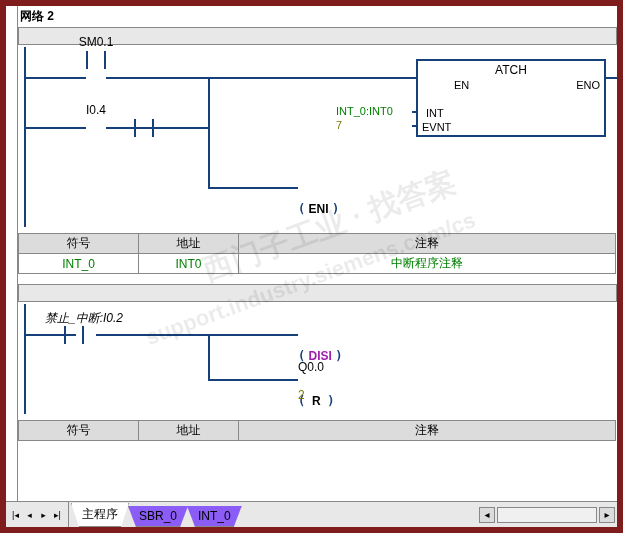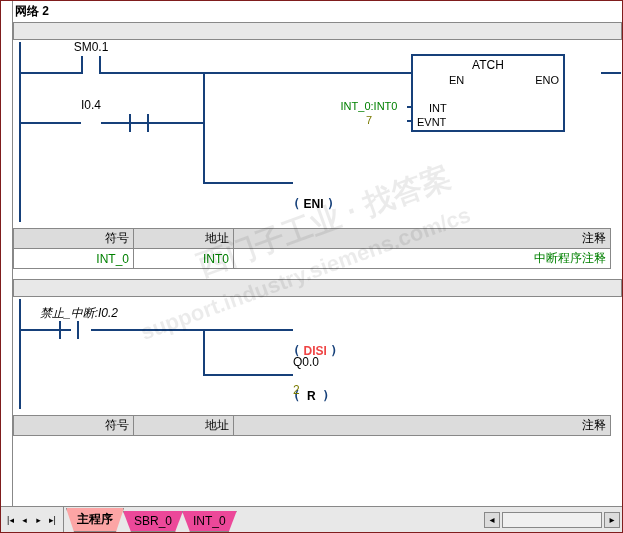--- a/index.html
+++ b/index.html
@@ -6,21 +6,21 @@
   body {
     margin: 0;
     font-family: "Microsoft YaHei", Arial, sans-serif;
     font-size: 12px;
     background: #fff;
     color: #000;
   }
   .page {
     width: 623px;
     height: 533px;
-    border: 1px solid #7f1d1d;
+    border: 6px solid #7f1d1d;
     position: relative;
     overflow: hidden;
     background: #fff;
   }
   .left-gutter {
     position: absolute;
     left: 0; top: 0;
     width: 12px;
     height: 505px;
     border-right: 1px solid #888;
@@ -120,35 +120,35 @@
     padding-top: 2px;
   }
   .pin {
     position: absolute;
     color: #000;
     font-size: 11px;
   }
   .pin-val {
     position: absolute;
     font-size: 11px;
-    text-align: center;
+    text-align: left;
   }
   .green { color: #008000; }
   .olive { color: #7a7a00; }
 
   .sym-table {
     width: 598px;
     border-collapse: collapse;
     margin-top: 6px;
   }
   .sym-table th, .sym-table td {
     border: 1px solid #888;
-    padding: 1px 4px;
+    padding: 1px 20px;
     font-size: 12px;
-    text-align: right;
+    text-align: center;
   }
   .sym-table th {
     background: #dcdcdc;
     font-weight: normal;
   }
   .sym-val { color: #008000; }
 
   .tabbar {
     position: absolute;
     left: 0; right: 0; bottom: 0;
@@ -178,30 +178,30 @@
   .tabs {
     display: flex;
     align-items: flex-end;
     padding-left: 2px;
     flex: 0 0 auto;
   }
   .tab {
     padding: 3px 10px 3px 10px;
     border: 1px solid #888;
     border-top: none;
-    background: #ec4899;
+    background: #8b5cf6;
     margin-right: -1px;
     font-size: 12px;
     position: relative;
     clip-path: polygon(0 0, 100% 0, calc(100% - 8px) 100%, 8px 100%);
     cursor: pointer;
   }
   .tab.active {
-    background: #fca5a5;
-    font-weight: bold;
+    background: #ffffff;
+    font-weight: normal;
   }
   .hscroll {
     flex: 1;
     display: flex;
     align-items: center;
     justify-content: flex-end;
     padding-right: 2px;
   }
   .sc-btn {
     width: 16px;
@@ -242,34 +242,34 @@
   <div class="content">
 
     <div class="network-header">网络 2</div>
     <div class="comment-bar"></div>
 
     <div class="ladder">
       <div class="rail" style="height:180px;"></div>
 
       <div class="hwire" style="left:8px; top:30px; width:60px;"></div>
 
-      <div class="contact" style="left:68px; top:14px;">
+      <div class="contact" style="left:68px; top:4px;">
         <div class="contact-label">SM0.1</div>
         <div class="contact-bars">
           <div class="cbar" style="left:0;"></div>
           <div class="cbar" style="left:18px;"></div>
         </div>
       </div>
       <div class="hwire" style="left:88px; top:30px; width:310px;"></div>
 
-      <div class="box" style="left:398px; top:12px; width:154px; height:78px;">
+      <div class="box" style="left:398px; top:12px; width:190px; height:78px;">
         <div class="box-title">ATCH</div>
         <div class="pin" style="left:4px; top:18px;padding-left:32px;">EN</div>
         <div class="pin" style="right:4px; top:18px;">ENO</div>
-        <div class="pin" style="left:16px; top:46px;">INT</div>
+        <div class="pin" style="left:8px; top:46px;">INT</div>
         <div class="pin" style="left:4px; top:60px;">EVNT</div>
       </div>
       <div class="hwire" style="left:588px; top:30px; width:20px;"></div>
 
       <div class="pin-val green" style="left:318px; top:58px; width:76px;">INT_0:INT0</div>
       <div class="hwire" style="left:394px; top:64px; width:4px;"></div>
       <div class="pin-val olive" style="left:318px; top:72px; width:76px;">7</div>
       <div class="hwire" style="left:394px; top:78px; width:4px;"></div>
 
       <div class="vwire" style="left:190px; top:30px; height:50px;"></div>
@@ -315,21 +315,21 @@
       <div class="hwire" style="left:8px; top:30px; width:50px;"></div>
       <div class="contact" style="left:46px; top:22px;font-style:italic;">
         <div class="contact-label" style="width:160px; left:-60px;">禁止_中断:I0.2</div>
         <div class="contact-bars">
           <div class="cbar" style="left:0;"></div>
           <div class="cbar" style="left:18px;"></div>
         </div>
       </div>
       <div class="hwire" style="left:78px; top:30px; width:202px;"></div>
       <div class="coil" style="left:280px; top:22px;">
-        <span class="contact-sym">(</span> <span style="color:#ef4444;">DISI</span> <span class="contact-sym">)</span>
+        <span class="contact-sym">(</span> <span style="color:#a21caf;">DISI</span> <span class="contact-sym">)</span>
       </div>
 
       <div class="vwire" style="left:190px; top:30px; height:45px;"></div>
       <div class="hwire" style="left:190px; top:75px; width:90px;"></div>
       <div class="coil-label" style="left:280px; top:56px; width:40px;">Q0.0</div>
       <div class="coil" style="left:280px; top:67px;">
         <span class="contact-sym">(</span>&nbsp;&nbsp;<span style="color:#000;">R</span>&nbsp;&nbsp;<span class="contact-sym">)</span>
       </div>
       <div class="coil-label olive" style="left:280px; top:84px; width:40px;">2</div>
     </div>

